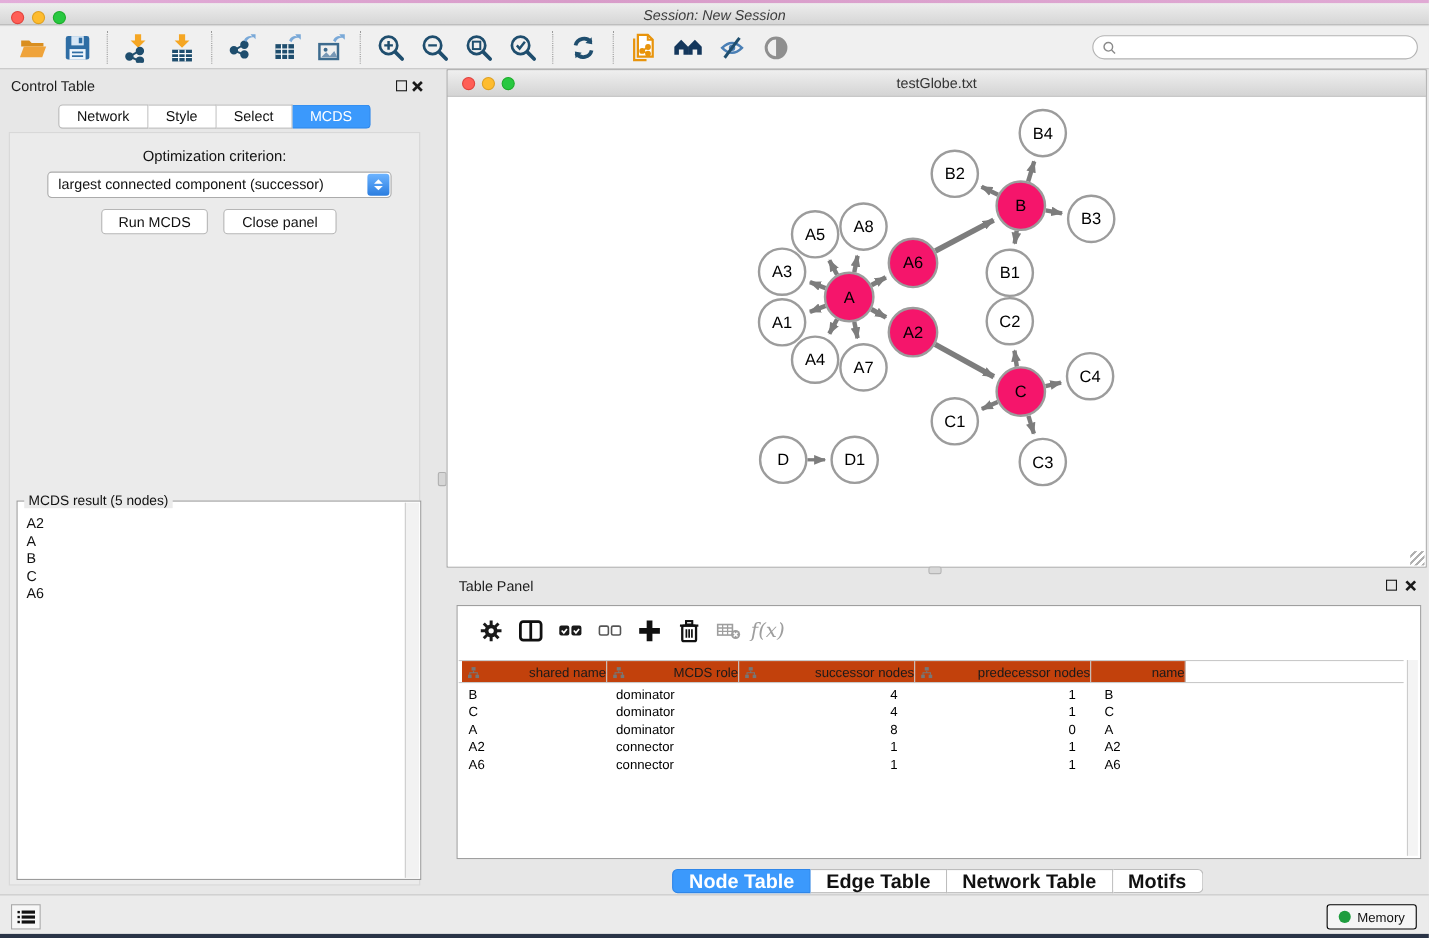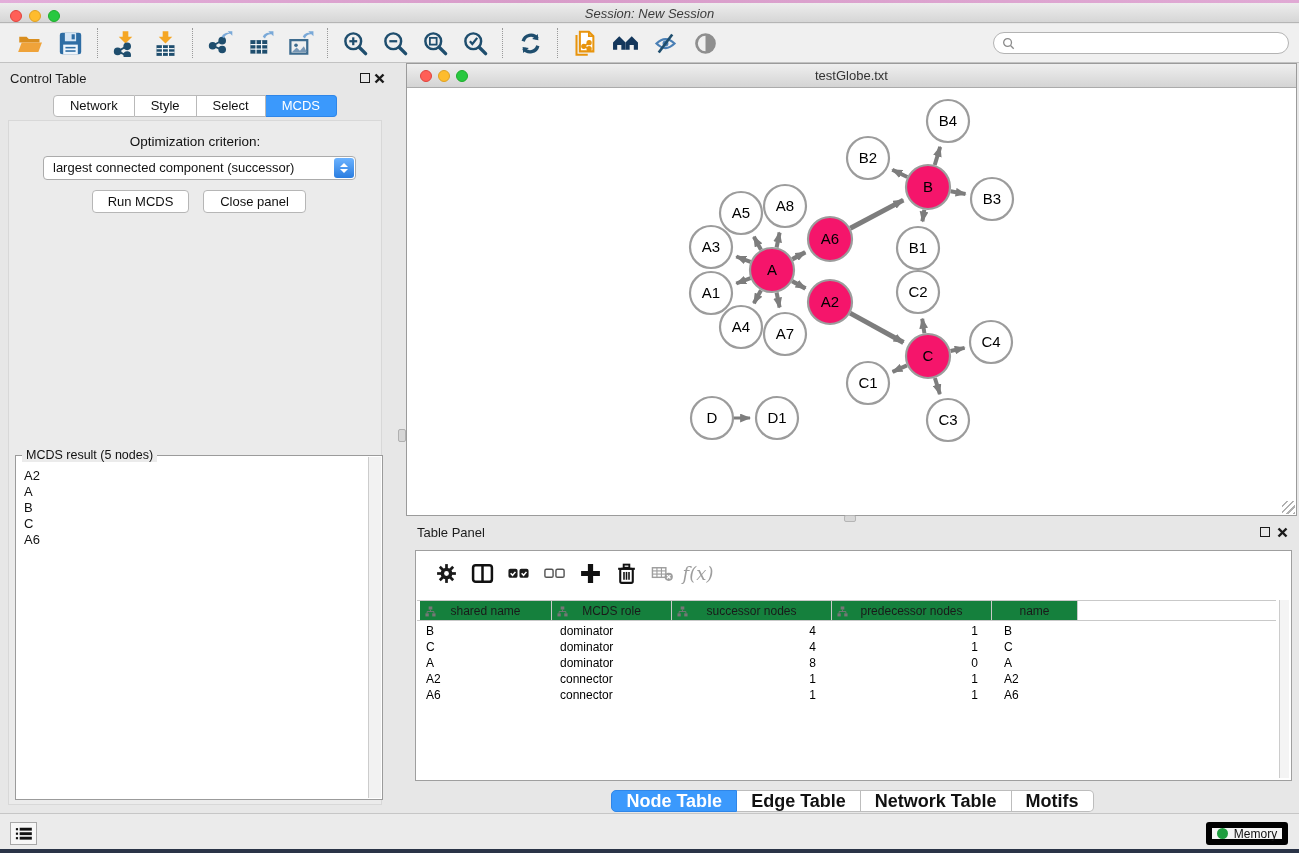--- a/index.html
+++ b/index.html
@@ -84,22 +84,22 @@
   .table-panel { position:absolute; left:406px; top:520px; width:893px; height:293px; }
   .tp-title { position:absolute; left:11px; top:5px; font-size:13px; color:#1c1c1c; }
   .tp-float { right:29px; top:7px; } .tp-close { right:11px; top:7px; }
   .tp-box { position:absolute; left:9px; top:30px; width:877px; height:231px; background:#fff; border:1px solid #9f9f9f; }
   .tp-toolbar { position:absolute; left:0; top:0; right:0; height:44px; display:flex; align-items:center; padding-left:12px; }
   .ttbtn { width:36px; height:32px; display:flex; align-items:center; justify-content:center; flex:0 0 auto; }
   .ttbtn svg { width:23px; height:23px; }
   .fx { font-family:"DejaVu Serif", serif; font-style:italic; font-size:18px; color:#9e9e9e; }
   #tp-header-row { position:absolute; left:1px; top:49px; right:15px; height:21px; display:flex; padding-left:3px;
     border-top:1px solid #c9c9c9; border-bottom:1px solid #c9c9c9; }
-  .tp-hcell { height:100%; background:#15803d; border-right:1px solid #c9c9c9; display:flex;
-    align-items:center; justify-content:center; gap:5px; font-size:12px; color:#1a1a1a; position:relative; }
+  .tp-hcell { height:100%; background:#c2410c; border-right:1px solid #c9c9c9; display:flex;
+    align-items:center; justify-content:flex-end; gap:5px; font-size:12px; color:#1a1a1a; position:relative; }
   .tp-hcell .hier { width:11px; height:11px; position:absolute; left:5px; top:5px; }
   #tp-rows { position:absolute; left:1px; top:72px; right:15px; padding-left:3px; }
   .tp-row { display:flex; height:16px; }
   .tp-cell { font-size:12px; color:#000; line-height:16px; white-space:nowrap; overflow:hidden; }
   .tp-cell.c0 { padding-left:6px; } .tp-cell.c1 { padding-left:8px; }
   .tp-cell.c2 { text-align:right; padding-right:16px; } .tp-cell.c3 { text-align:right; padding-right:14px; }
   .tp-cell.c4 { padding-left:12px; }
   .tp-scroll { position:absolute; top:49px; right:2px; bottom:2px; width:10px; background:#f4f4f4; border-left:1px solid #ccc; }
   #tp-tabs { position:absolute; left:0; right:0; top:270px; display:flex; justify-content:center; }
   .tp-tab { height:22px; line-height:20px; padding:0 14px; font-size:18px; background:#fff;
@@ -107,21 +107,21 @@
   .tp-tab.first { border-left-width:1px; border-radius:5px 0 0 5px; }
   .tp-tab.last { border-radius:0 5px 5px 0; }
   .tp-tab.active { background:#3b99fc; border-color:#2f86e8; color:#fff; }
 
   
   .statusbar { position:absolute; left:0; top:813px; width:100%; height:36px;
     background:#ebebeb; border-top:1px solid #c6c6c6; }
   .list-btn { position:absolute; left:10px; top:8px; width:27px; height:23px; background:#f7f7f7;
     border:1px solid #a8a8a8; display:flex; align-items:center; justify-content:center; }
   .memory-btn { position:absolute; right:11px; top:8px; width:82px; height:23px; background:#f5f5f5;
-    border:6px solid #000000; border-radius:3px; display:flex; align-items:center; justify-content:center; gap:6px;
+    border:1px solid #000000; border-radius:3px; display:flex; align-items:center; justify-content:center; gap:6px;
     font-size:12px; color:#111; }
   .memory-dot { width:11px; height:11px; border-radius:50%; background:#1f9d3f; }
   .desktop-bottom { position:absolute; left:0; top:849px; width:100%; height:4px; background:#2a3447; }
 </style>
 </head>
 <body>
 
 <div class="screen">
 
   <div class="desktop-edge"></div>

